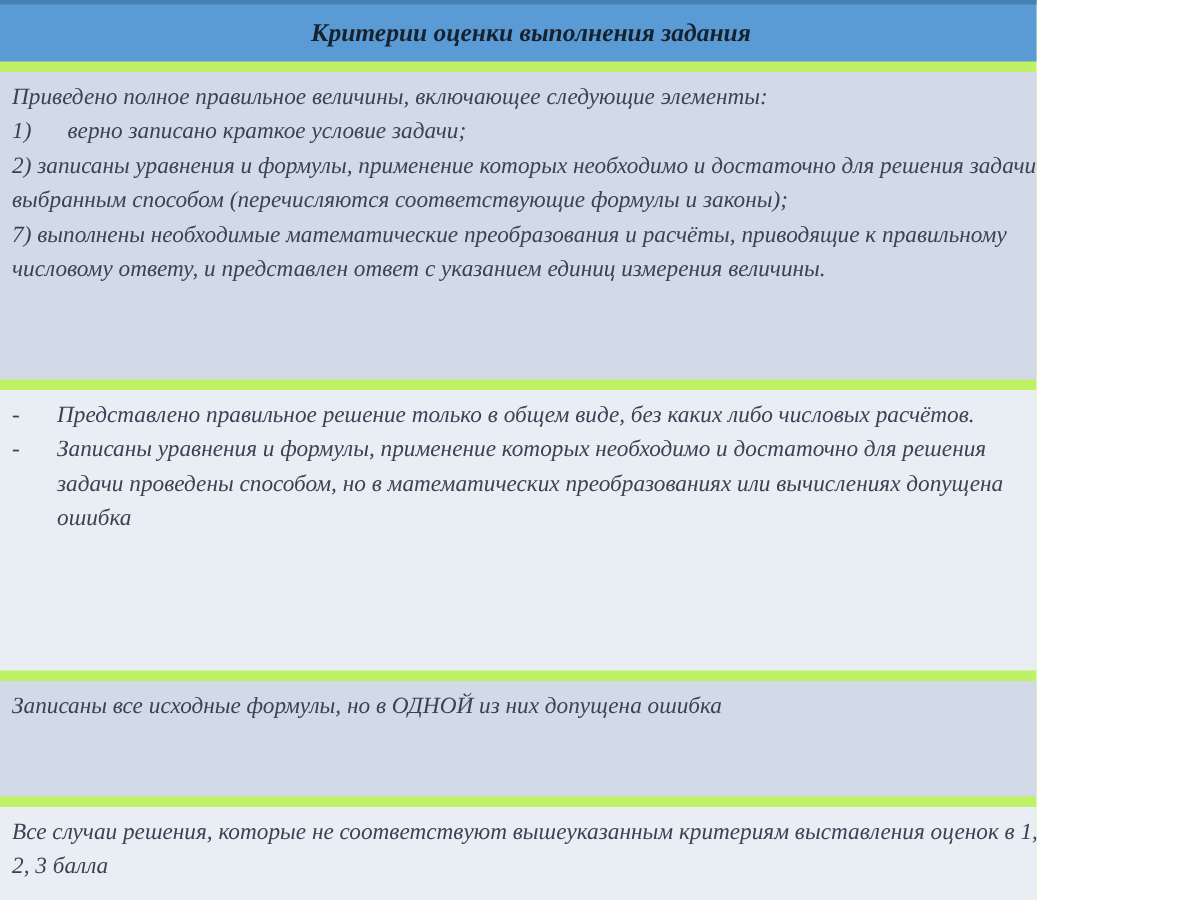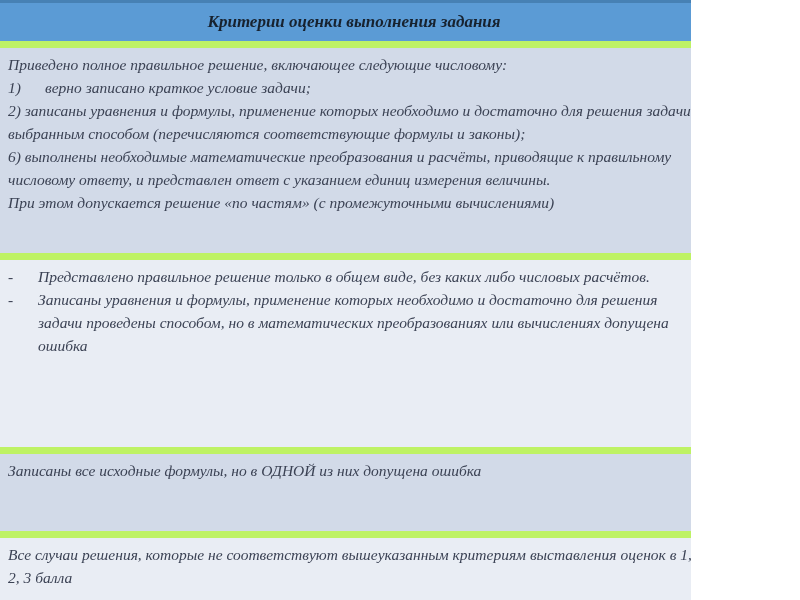--- a/index.html
+++ b/index.html
@@ -59,28 +59,27 @@
   <div class="tbl">
 
     <div class="cell th">
       <span>Критерии оценки выполнения задания</span>
     </div>
     <div class="cell th">
       <span>Баллы</span>
     </div>
 
     <div class="cell band-a crit r1">
-      <p class="para">Приведено полное правильное решение, включающее следующие числовому:</p>
+      <p class="para">Приведено полное правильное величины, включающее следующие элементы:</p>
       <p class="hang">
         <span class="mk">1)</span>
         <span class="tx">верно записано краткое условие задачи;</span>
       </p>
       <p class="para">2) записаны уравнения и формулы, применение которых необходимо и достаточно для решения задачи выбранным способом (перечисляются соответствующие формулы и законы);</p>
-      <p class="para">6) выполнены необходимые математические преобразования и расчёты, приводящие к правильному числовому ответу, и представлен ответ с указанием единиц измерения величины.</p>
-      <p class="para">При этом допускается решение «по частям» (с промежуточными вычислениями)</p>
+      <p class="para">7) выполнены необходимые математические преобразования и расчёты, приводящие к правильному числовому ответу, и представлен ответ с указанием единиц измерения величины.</p>
     </div>
     <div class="cell band-a score r1">
       <span>3</span>
     </div>
 
     <div class="cell band-b crit r2">
       <p class="hang narrow">
         <span class="mk">-</span>
         <span class="tx">Представлено правильное решение только в общем виде, без каких либо числовых расчётов.</span>
       </p>

